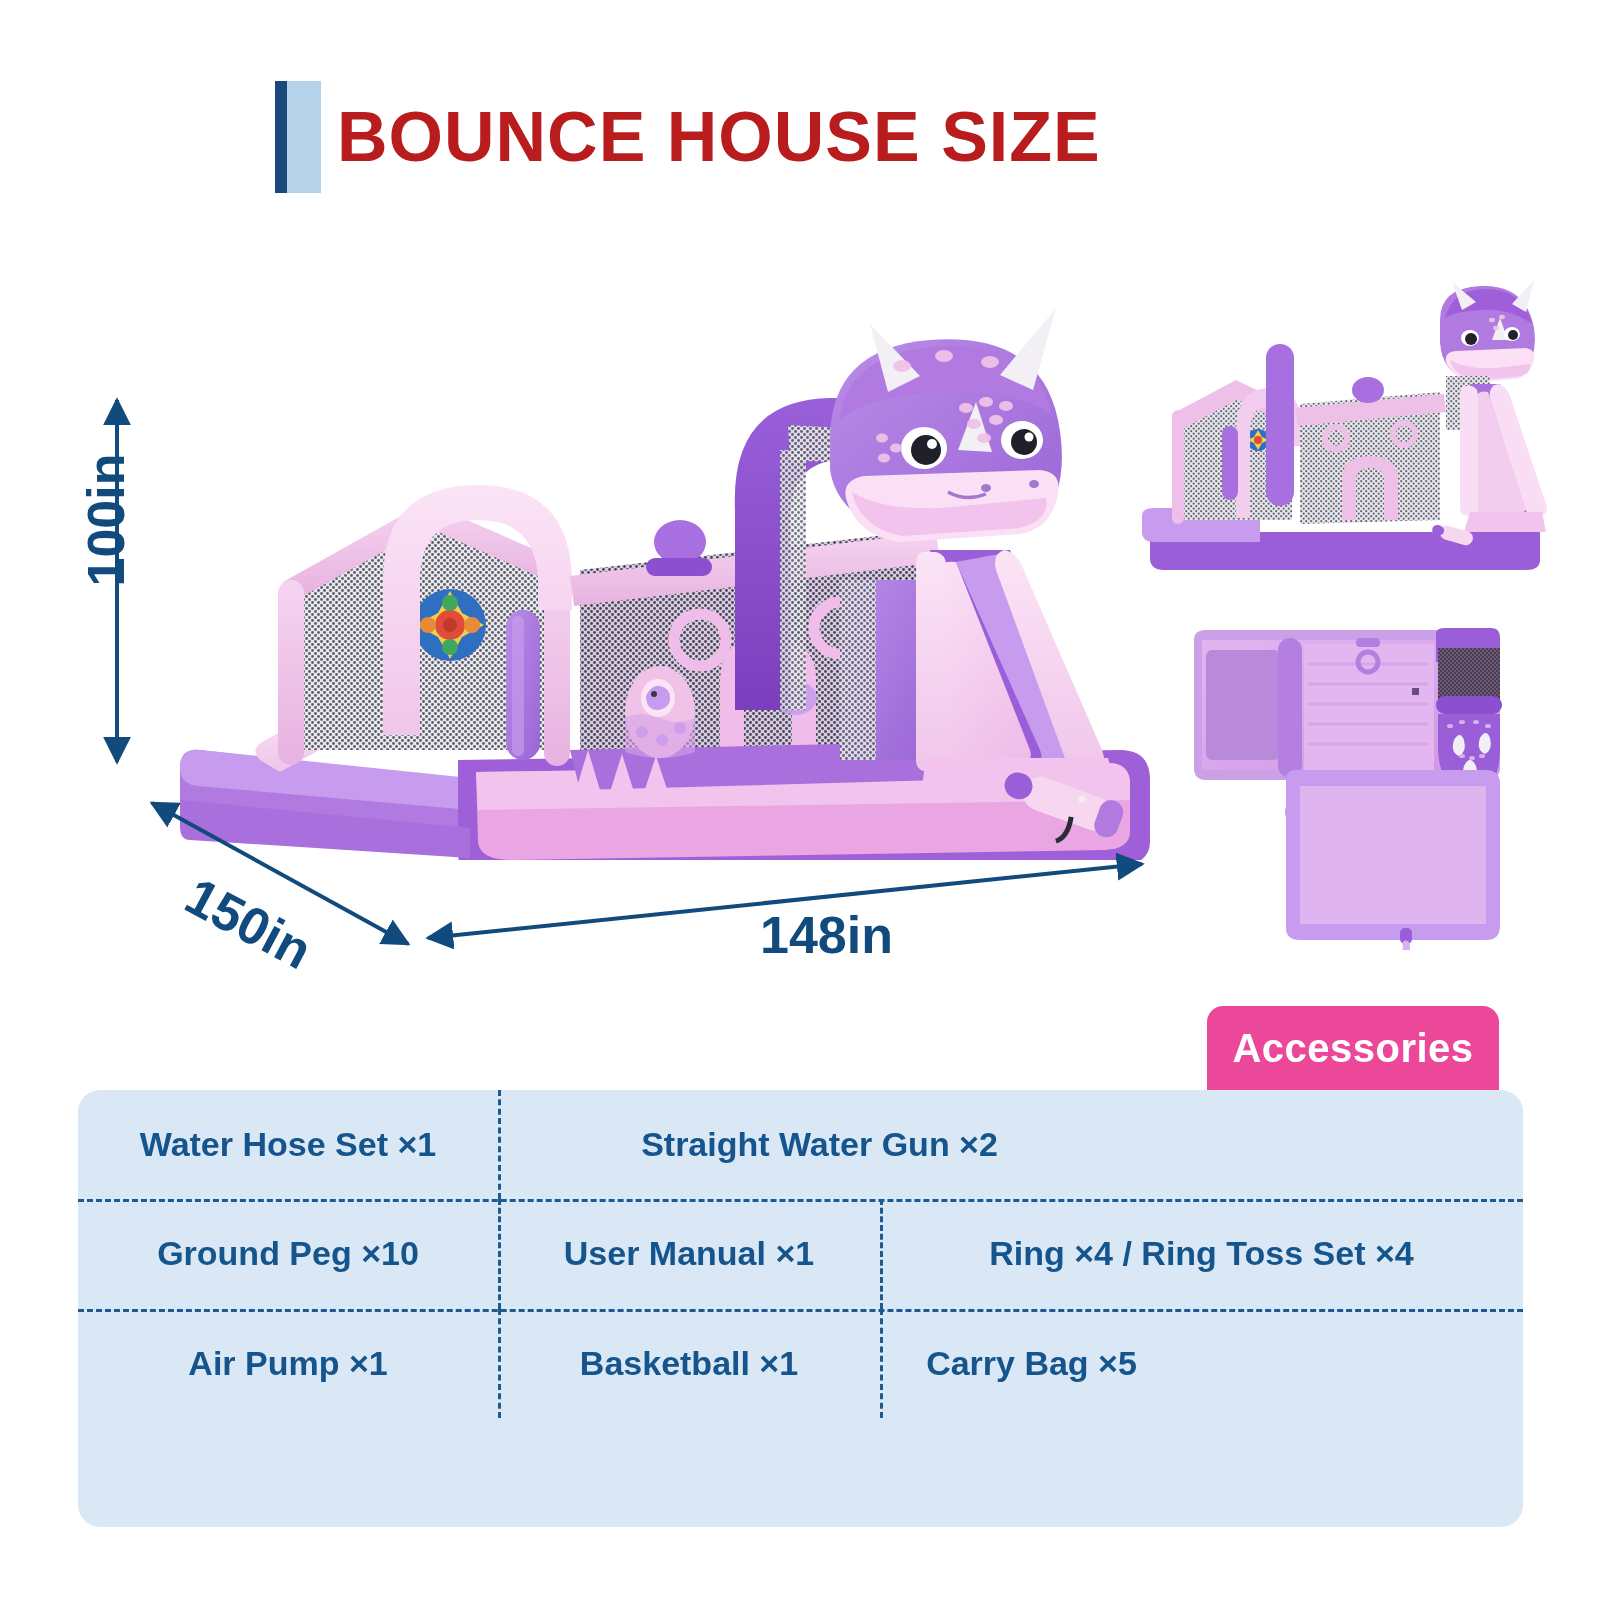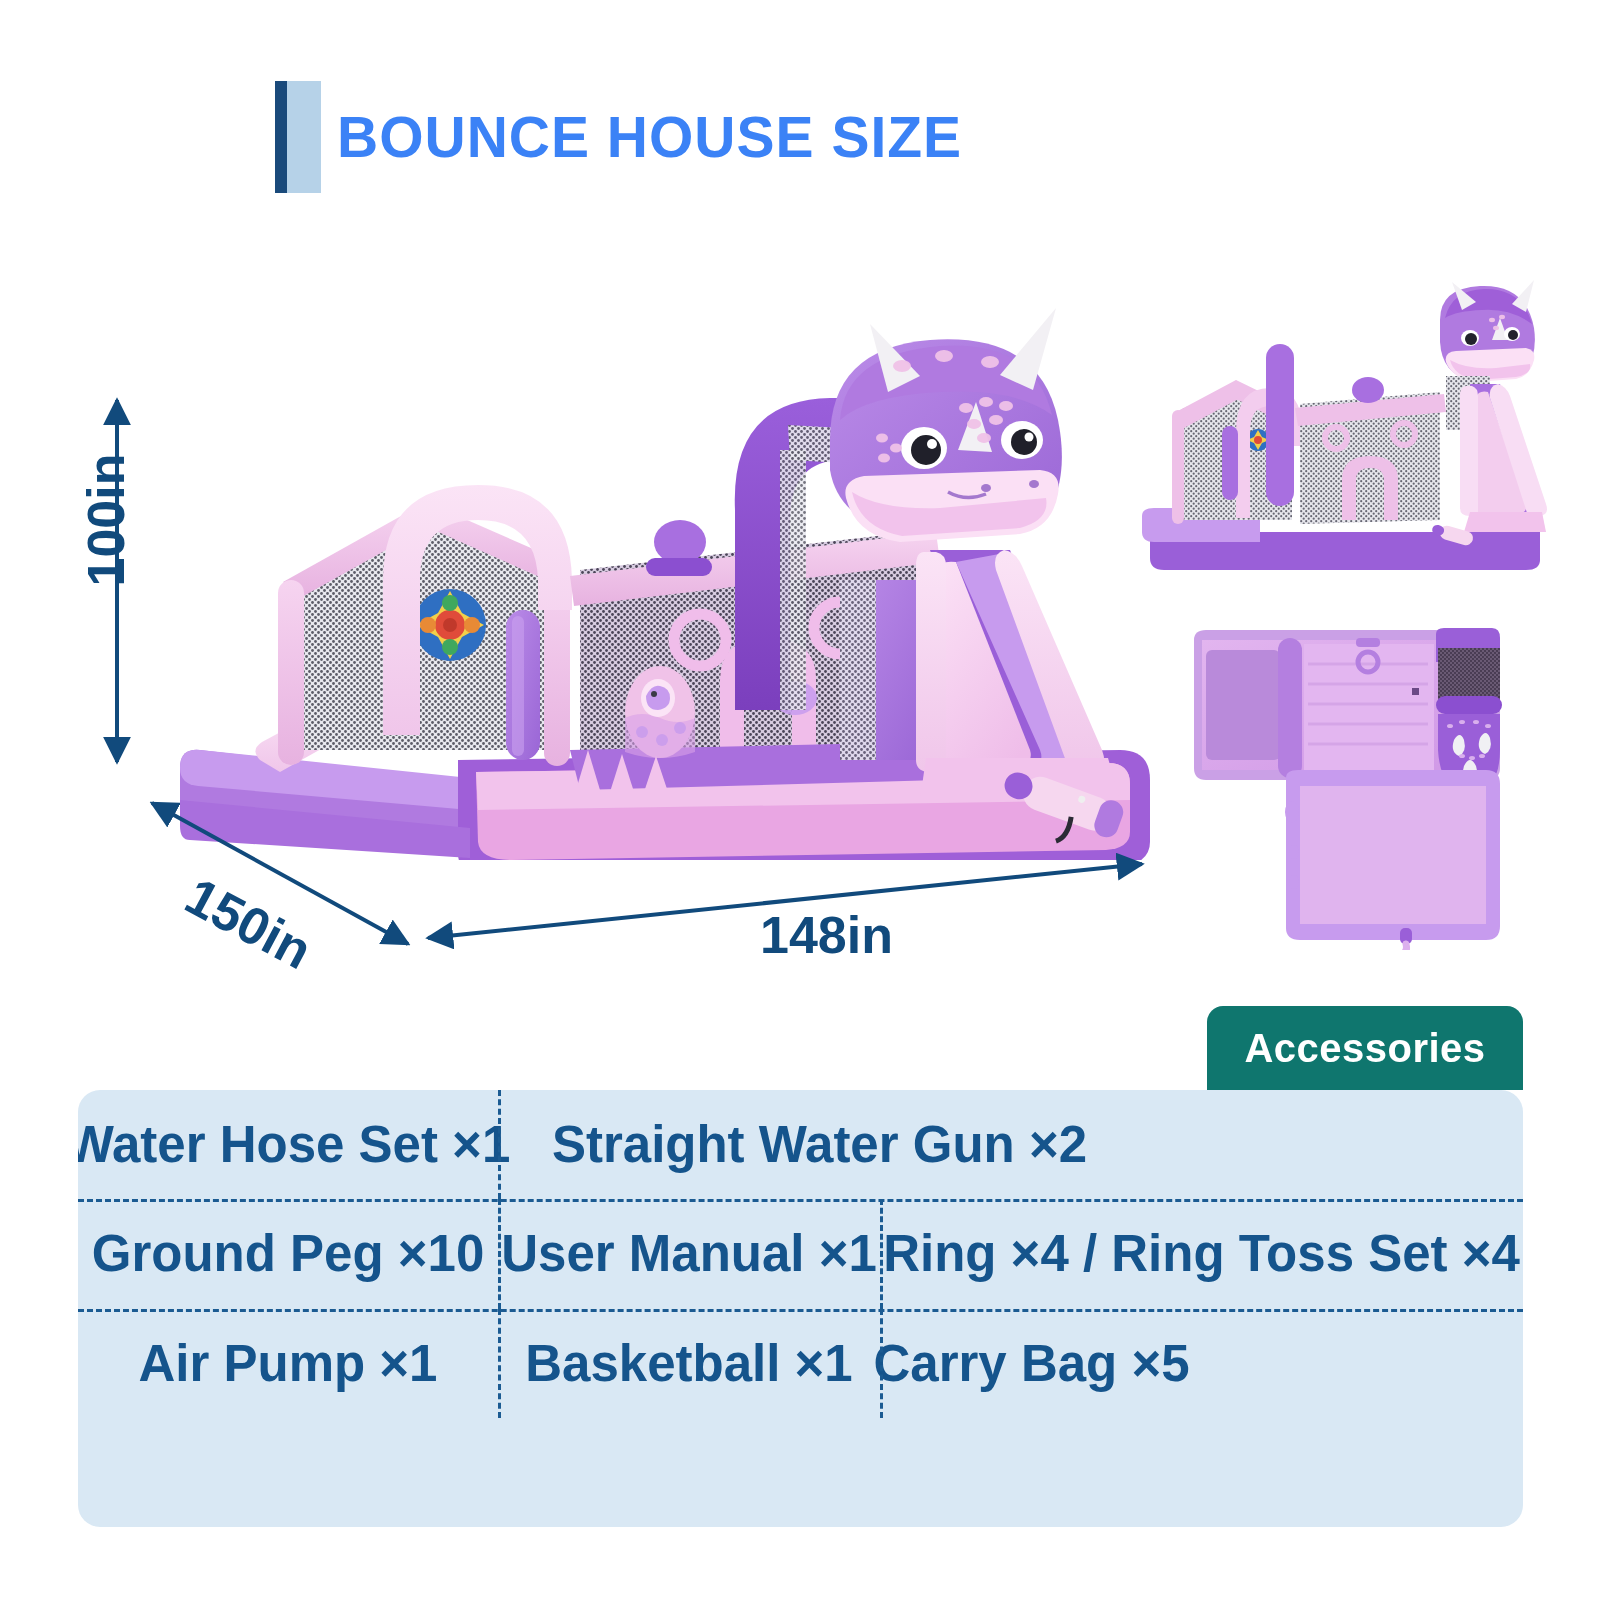--- a/index.html
+++ b/index.html
@@ -9,59 +9,59 @@
     overflow:hidden;position:relative;
   }
   .page{position:relative;width:1600px;height:1600px;}
 
   
   .title-row{position:absolute;left:275px;top:82px;display:flex;align-items:center;height:110px;}
   .title-bar-wrap{position:relative;width:46px;height:112px;margin-right:16px;}
   .bar-dark{position:absolute;left:0;top:0;width:12px;height:112px;background:#1a4a7b;}
   .bar-light{position:absolute;left:12px;top:0;width:34px;height:112px;background:#b6d2e8;}
   .title-text{
-    font-size:57px;font-weight:bold;color:#3b82f6;letter-spacing:1px;
+    font-size:70px;font-weight:bold;color:#b91c1c;letter-spacing:1px;
     line-height:100px;white-space:nowrap;
   }
 
   
   .dim-label{color:#114a7c;font-weight:bold;font-family:"Liberation Sans", sans-serif;}
   .dim-v{position:absolute;left:40px;top:490px;font-size:52px;transform:rotate(-90deg);transform-origin:center;}
   .dim-d{position:absolute;left:190px;top:862px;font-size:52px;transform:rotate(28deg);transform-origin:left center;}
   .dim-h{position:absolute;left:760px;top:905px;font-size:52px;}
 
   svg.arrows{position:absolute;left:0;top:0;width:1600px;height:1600px;pointer-events:none;}
 
   
   .prod{position:absolute;}
   .main-prod{left:140px;top:280px;width:1010px;height:580px;}
   .side-prod{left:1140px;top:280px;width:410px;height:300px;}
   .top-prod{left:1150px;top:600px;width:400px;height:350px;}
 
   
   .acc-badge{
-    position:absolute;left:1207px;top:1006px;width:316px;height:84px;
-    background:#0f766e;border-radius:16px 16px 0 0;
+    position:absolute;left:1207px;top:1006px;width:292px;height:84px;
+    background:#ec4899;border-radius:16px 16px 0 0;
     display:flex;align-items:center;justify-content:center;
   }
   .acc-badge span{color:#ffffff;font-size:40px;font-weight:bold;letter-spacing:0.5px;}
 
   
   .acc-table{
     position:absolute;left:78px;top:1090px;width:1445px;height:437px;
     background:#d9e8f4;border-radius:22px;overflow:hidden;
   }
   .acc-row{position:relative;display:flex;height:109.25px;}
   .acc-row + .acc-row::before{
     content:"";position:absolute;left:0;right:0;top:0;height:0;
     border-top:3px dashed #1b5b92;
   }
   .acc-cell{
     display:flex;align-items:center;justify-content:center;
-    color:#15548c;font-size:51px;font-weight:bold;
+    color:#15548c;font-size:34px;font-weight:bold;
     position:relative;white-space:nowrap;
   }
   .acc-cell + .acc-cell::before{
     content:"";position:absolute;left:0;top:0;bottom:0;width:0;
     border-left:3px dashed #1b5b92;
   }
   .c1{width:420px;}
   .c2{width:382px;}
   .c3{width:643px;}
   .r4c3{width:340px;}

